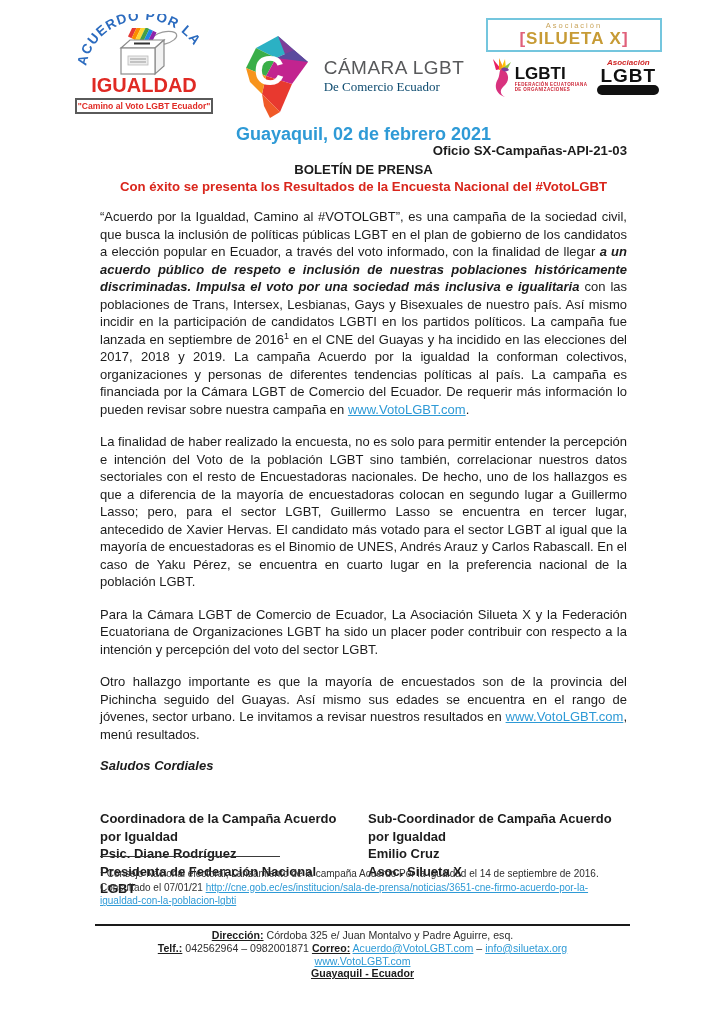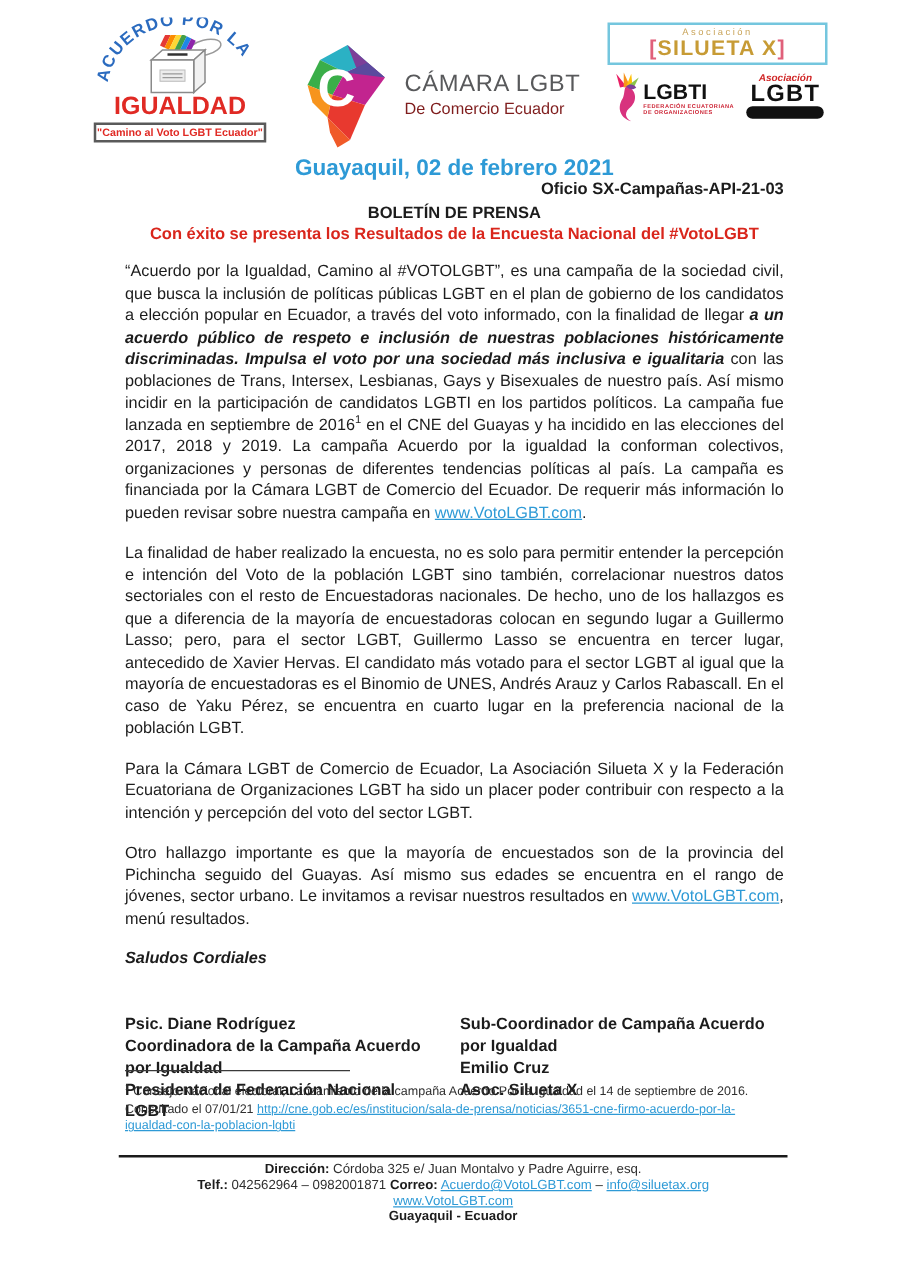--- a/index.html
+++ b/index.html
@@ -29,21 +29,21 @@
   }
   .logo-acuerdo .tagline{
     position:absolute;top:84px;left:1px;right:1px;
     border:2px solid #5a5a5a;
     color:#e02a24;font-weight:bold;font-size:8.6px;line-height:12px;
     background:#fff;
   }
   .logo-camara{display:flex;align-items:center;margin-top:18px;}
   .logo-camara .cam-text{margin-left:10px;}
   .cam-title{color:#58595b;font-size:19px;letter-spacing:.5px;line-height:22px;}
-  .cam-sub{color:#7f1d1d;font-size:13px;line-height:16px;}
+  .cam-sub{color:#0c4a6e;font-size:13px;line-height:16px;font-family:Liberation Serif, serif;}
   .logo-silueta{width:176px;margin-top:4px;}
   .silueta-box{
     border:2px solid #74c6de;position:relative;
     padding:1px 2px 2px 2px;text-align:center;background:#fff;
   }
   .silueta-asoc{color:#c9a45a;font-size:7.5px;letter-spacing:2px;line-height:9px;}
   .silueta-name-row{font-weight:bold;font-size:17px;line-height:18px;letter-spacing:1px;}
   .silueta-bracket{color:#e0607a;}
   .silueta-name{color:#c79b35;}
   .sub-logo-row{display:flex;justify-content:center;align-items:flex-start;margin-top:5px;gap:10px;}
@@ -82,21 +82,21 @@
   .footnote-rule{width:180px;border-top:1.5px solid #3a3a3a;margin-bottom:7px;}
   .footnote-text{font-size:10px;line-height:13.5px;color:#2f2f2f;text-align:left;}
   
   .footer{
     position:absolute;left:95px;right:94px;top:924px;
     border-top:2.5px solid #1a1a1a;
     padding-top:3px;
     text-align:center;
     font-size:10.6px;line-height:12.8px;color:#2f2f2f;
   }
-  .footer b{color:#1c1c1c;}
+  .footer b{color:#1c1c1c;text-decoration:underline;}
 </style>
 </head>
 <body>
 
 <div class="page">
 
   <div class="logo-row">
 
     <div class="logo-acuerdo">
       <svg class="arc-svg" width="140" height="62" viewBox="0 0 140 62">
@@ -191,22 +191,22 @@
       <p>La finalidad de haber realizado la encuesta, no es solo para permitir entender la percepción e intención del Voto de la población LGBT sino también, correlacionar nuestros datos sectoriales con el resto de Encuestadoras nacionales. De hecho, uno de los hallazgos es que a diferencia de la mayoría de encuestadoras colocan en segundo lugar a Guillermo Lasso; pero, para el sector LGBT, Guillermo Lasso se encuentra en tercer lugar, antecedido de Xavier Hervas. El candidato más votado para el sector LGBT al igual que la mayoría de encuestadoras es el Binomio de UNES, Andrés Arauz y Carlos Rabascall. En el caso de Yaku Pérez, se encuentra en cuarto lugar en la preferencia nacional de la población LGBT.</p>
 
       <p>Para la Cámara LGBT de Comercio de Ecuador, La Asociación Silueta X y la Federación Ecuatoriana de Organizaciones LGBT ha sido un placer poder contribuir con respecto a la intención y percepción del voto del sector LGBT.</p>
 
       <p><span>Otro hallazgo importante es que la mayoría de encuestados son de la provincia del Pichincha seguido del Guayas. Así mismo sus edades se encuentra en el rango de jóvenes, sector urbano. Le invitamos a revisar nuestros resultados en </span><a class="doc-link">www.VotoLGBT.com</a><span>, menú resultados.</span></p>
 
       <div class="closing">Saludos Cordiales</div>
 
       <div class="sig-grid">
         <div style="padding-right:14px;">
+          <div>Coordinadora de la Campaña Acuerdo por Igualdad</div>
           <div>Psic. Diane Rodríguez</div>
-          <div>Coordinadora de la Campaña Acuerdo por Igualdad</div>
           <div>Presidenta de Federación Nacional LGBT</div>
         </div>
         <div>
           <div>Sub-Coordinador de Campaña Acuerdo por Igualdad</div>
           <div>Emilio Cruz</div>
           <div>Asoc. Silueta X</div>
         </div>
       </div>
     </div>
   </div>

